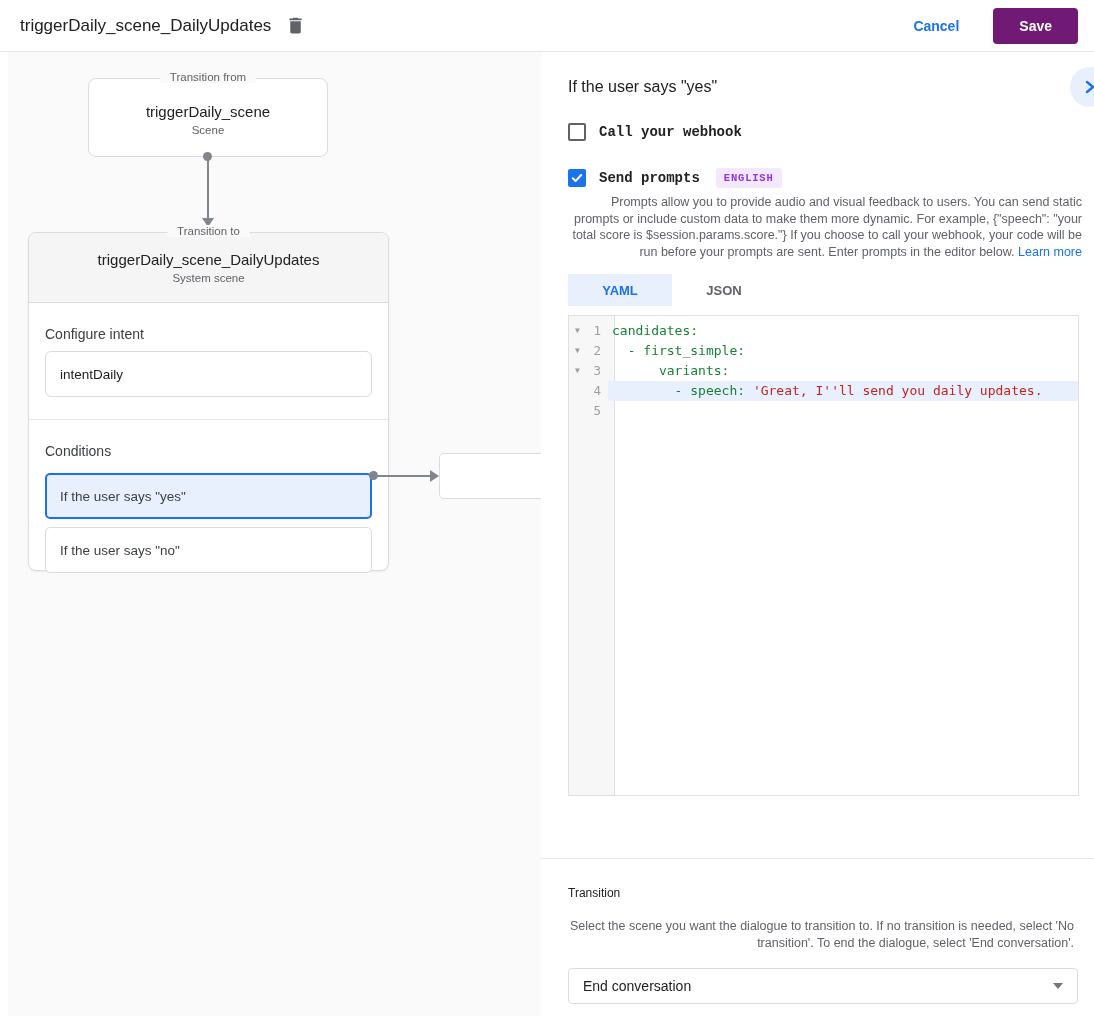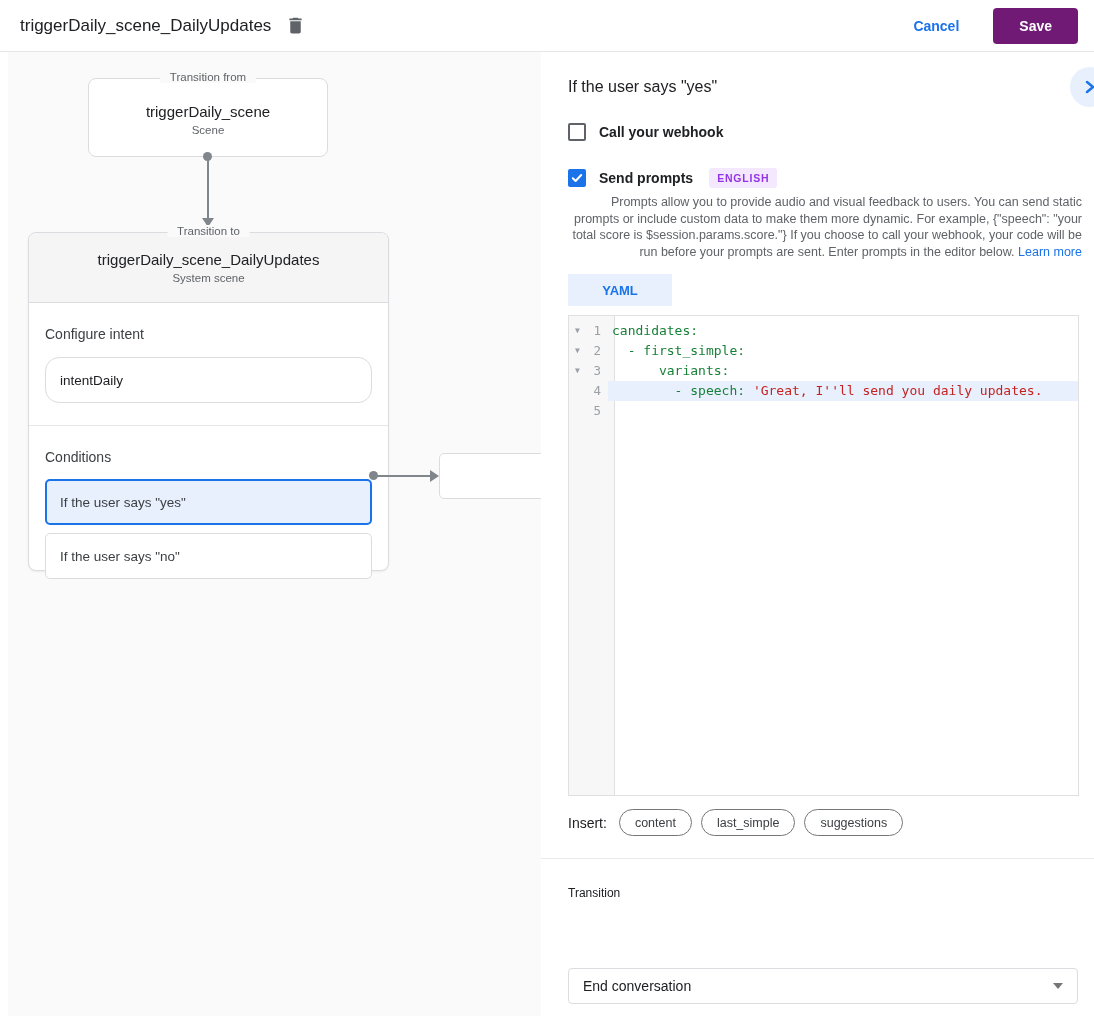--- a/index.html
+++ b/index.html
@@ -35,47 +35,47 @@
   .h-line { position: absolute; left: 366px; top: 423px; width: 58px; height: 2px; background: #80868b; }
   .arrow-right { position: absolute; left: 422px; top: 418px; width: 0; height: 0;
                  border-top: 6px solid transparent; border-bottom: 6px solid transparent; border-left: 9px solid #80868b; }
 
   .scene-card { position: absolute; left: 20px; top: 180px; width: 361px; height: 339px; background: #fff;
                 border: 1px solid #dadce0; border-radius: 8px; box-shadow: 0 1px 2px rgba(60,64,67,.08); }
   .card-head { height: 70px; background: #f5f5f5; border-bottom: 1px solid #dadce0; border-radius: 8px 8px 0 0;
                display: flex; flex-direction: column; align-items: center; justify-content: center; }
   .card-body { padding: 0 16px; }
   .section-label { font-size: 14px; color: #3c4043; margin-top: 23px; }
-  .intent-input { margin-top: 15px; height: 46px; border: 1px solid #dadce0; border-radius: 14px;
+  .intent-input { margin-top: 9px; height: 46px; border: 1px solid #dadce0; border-radius: 6px;
                   display: flex; align-items: center; padding-left: 14px; font-size: 13.5px; color: #202124; background: #fff; }
   .card-divider { margin: 22px -16px 0 -16px; border-top: 1px solid #e4e6e8; }
   .condition { margin-top: 8px; height: 46px; border: 1px solid #dadce0; border-radius: 5px; background: #fff;
                display: flex; align-items: center; padding-left: 14px; font-size: 13.5px; color: #3c4043; cursor: pointer; }
   .condition.selected { margin-top: 14px; background: #e8f0fe; border: 2px solid #1a73e8; padding-left: 13px; }
   .target-box { position: absolute; left: 431px; top: 401px; width: 120px; height: 46px; background: #fff;
                 border: 1px solid #dadce0; border-radius: 5px; }
 
   
   .panel { position: absolute; top: 52px; left: 541px; width: 553px; bottom: 0; background: #fff; overflow: hidden; }
   .panel-heading { position: absolute; left: 27px; top: 26px; font-size: 16px; color: #202124; }
   .collapse-btn { position: absolute; left: 529px; top: 15px; width: 40px; height: 40px; border-radius: 50%;
                   background: #e8f0fe; border: none; cursor: pointer; display: flex; align-items: center; justify-content: center; }
-  .check-row { position: absolute; left: 27px; display: flex; align-items: center; cursor: pointer; }
+  .check-row { position: absolute; left: 27px; display: flex; align-items: center; cursor: pointer; font-family: Liberation Mono, monospace; }
   .row-webhook { top: 71px; }
   .row-prompts { top: 116px; }
   .checkbox { width: 18px; height: 18px; border: 2px solid #5f6368; border-radius: 2px; background: #fff;
               display: flex; align-items: center; justify-content: center; flex: none; }
   .checkbox.checked { border-color: #1a73e8; background: #1a73e8; }
   .check-label { margin-left: 13px; font-size: 14px; font-weight: bold; color: #202124; }
   .badge { margin-left: 16px; background: #f3e8fd; color: #9334e6; font-size: 10.5px; font-weight: bold;
            letter-spacing: .8px; padding: 4px 8px; border-radius: 3px; }
   .desc { position: absolute; left: 27px; top: 142px; width: 514px; font-size: 12.5px; line-height: 16.5px; color: #5f6368; text-align: right; }
   .desc a { color: #1a73e8; text-decoration: none; cursor: pointer; }
 
-  .tabs { position: absolute; left: 27px; top: 222px; display: flex; flex-direction: column; }
+  .tabs { position: absolute; left: 27px; top: 222px; display: flex; }
   .tab { width: 104px; height: 32px; display: flex; align-items: center; justify-content: center;
          font-size: 13px; font-weight: bold; color: #5f6368; cursor: pointer; }
   .tab.active { background: #e8f0fe; color: #1a73e8; }
 
   .editor { position: absolute; left: 27px; top: 263px; width: 511px; height: 481px; border: 1px solid #e0e0e0;
             background: #fff; font-family: "DejaVu Sans Mono", "Liberation Mono", monospace; font-size: 13px;
             padding-top: 5px; overflow: hidden; }
   .editor::before { content: ""; position: absolute; left: 0; top: 0; bottom: 0; width: 45px;
                     background: #f7f7f7; border-right: 1px solid #e0e0e0; }
   .code-row { position: relative; display: flex; height: 20px; line-height: 20px; }
@@ -206,30 +206,25 @@
         <span class="lnum">4</span>
         <span class="code-text"><span class="tok-key">        - speech: </span><span class="tok-str">'Great, I''ll send you daily updates.</span></span>
       </div>
       <div class="code-row">
         <span class="fold"></span>
         <span class="lnum">5</span>
         <span class="code-text"><span class="tok-key"></span><span class="tok-str"></span></span>
       </div>
     </div>
 
-    <div class="insert-row">
-      <span class="insert-label">Insert:</span>
-      <button class="pill">content</button>
-      <button class="pill">last_simple</button>
-      <button class="pill">suggestions</button>
-    </div>
 
     <div class="panel-divider"></div>
 
     <div class="transition-heading">Transition</div>
+    <p class="desc transition-desc">Select the scene you want the dialogue to transition to. If no transition is needed, select 'No transition'. To end the dialogue, select 'End conversation'.</p>
 
     <div class="dropdown">
       <span class="dd-value">End conversation</span>
       <span class="caret"></span>
     </div>
   </div>
 
 </div>
 
 </body></html>

